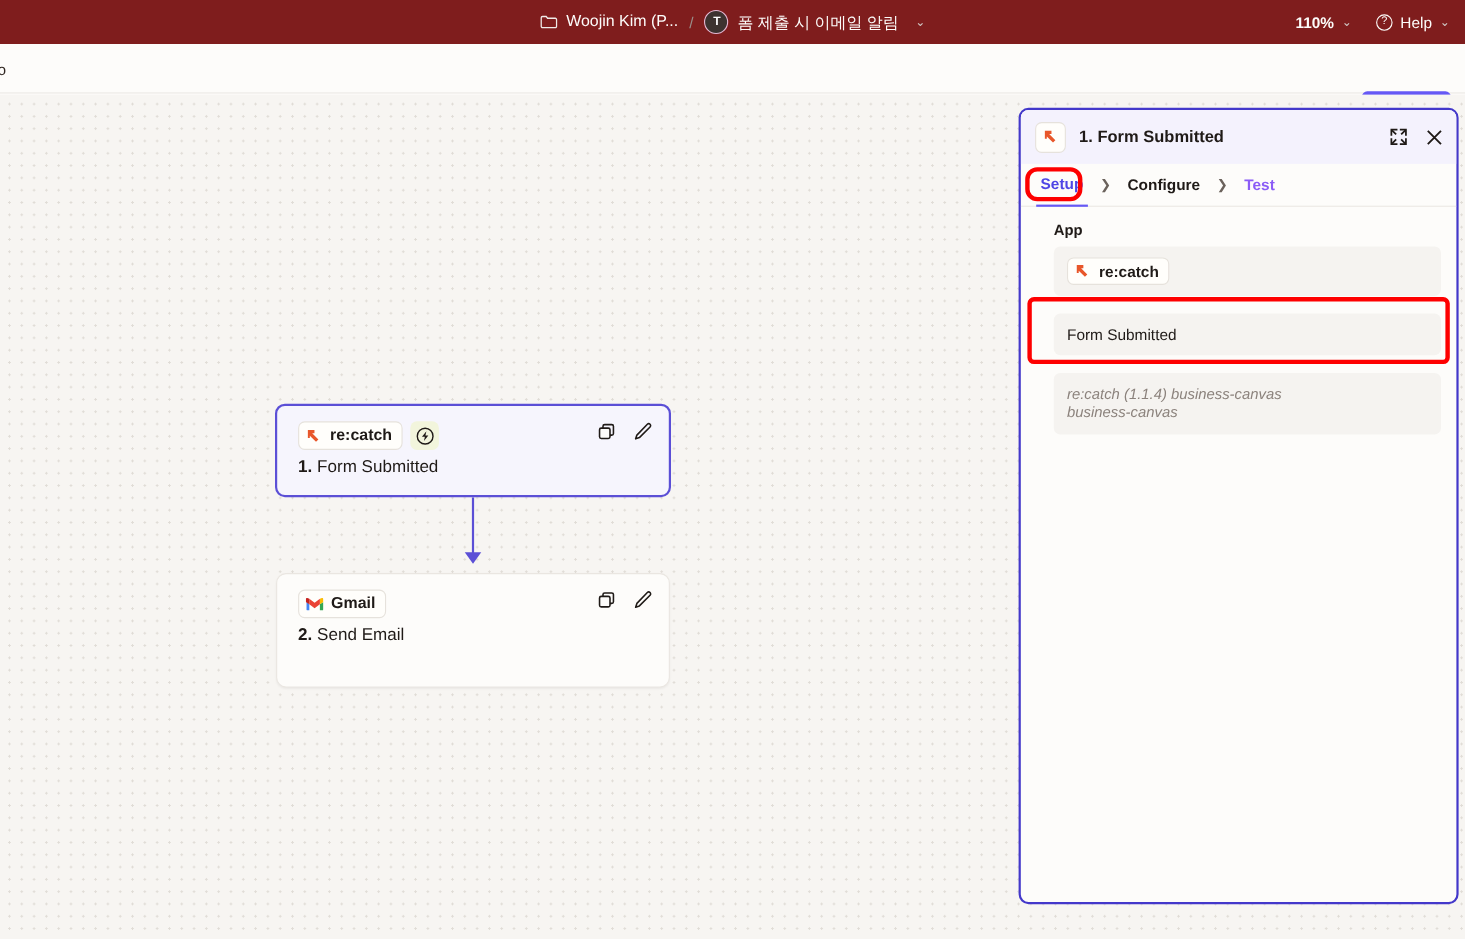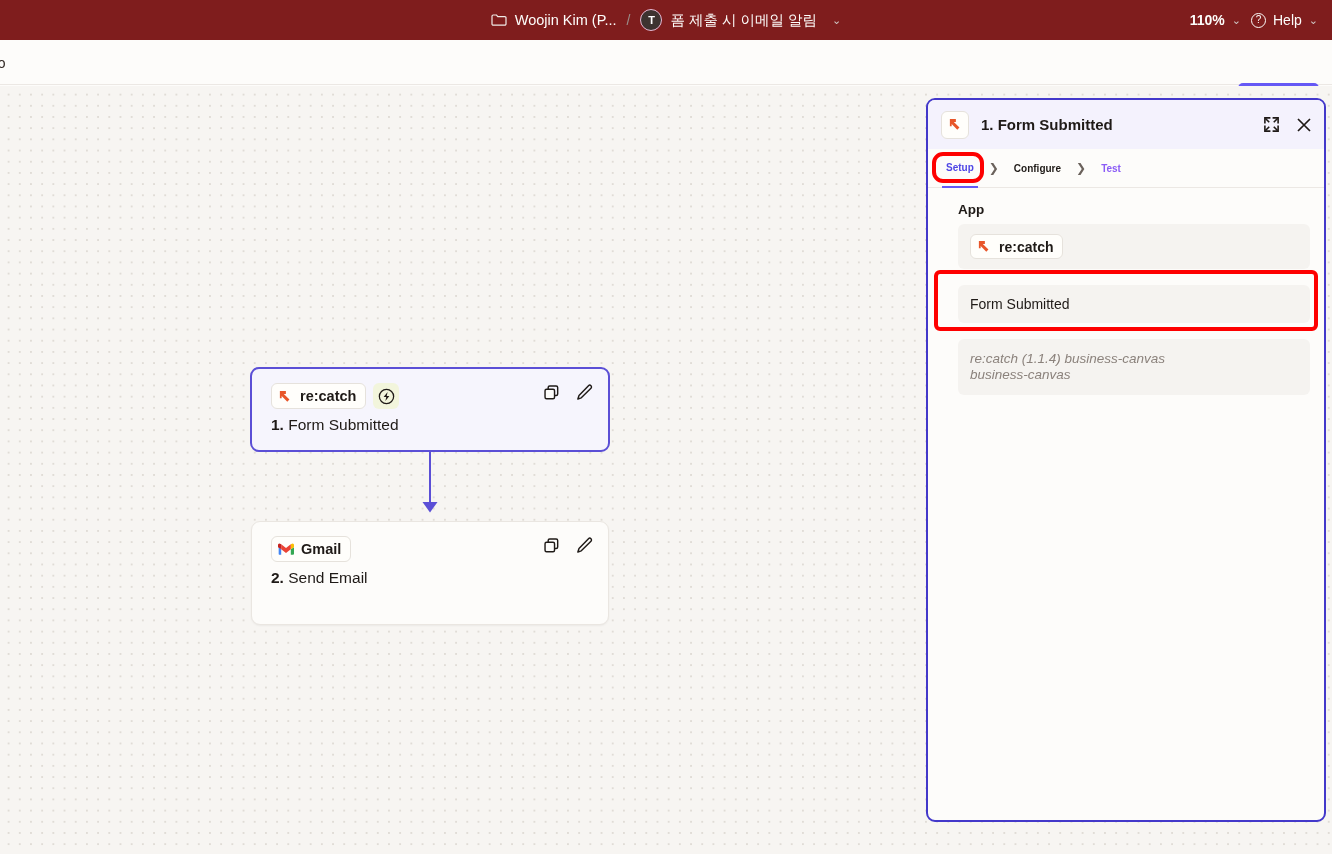--- a/index.html
+++ b/index.html
@@ -27,21 +27,21 @@
   .tb-sep { color: #9a8f8b; font-size: 14px; margin: 0 10px; }
   .avatar {
     width: 22px; height: 22px; border-radius: 50%;
     background: #3d3330; border: 1.6px solid #e6b9d4;
     display: flex; align-items: center; justify-content: center;
     font-size: 11px; font-weight: bold; color: #ffffff; letter-spacing: -0.5px;
   }
   .tb-chev { font-size: 11px; color: #cfc7c4; margin-left: 7px; }
   #topbar-right {
     position: absolute; right: 14px; top: 0; height: 40px;
-    display: flex; align-items: center; gap: 10px;
+    display: flex; align-items: center; gap: 22px;
   }
   .tb-right-item { display: flex; align-items: center; gap: 7px; font-size: 14px; color: #fdfcfa; cursor: pointer; }
   .tb-zoom-val { font-weight: bold; font-size: 14px; }
   .qmark {
     width: 15px; height: 15px; border-radius: 50%; border: 1.4px solid #fdfcfa;
     font-size: 10px; display: flex; align-items: center; justify-content: center;
     line-height: 1;
   }
 
   
@@ -134,21 +134,21 @@
   }
   #panel-title { font-size: 15px; font-weight: bold; color: #1f1a17; }
   #panel-header-actions { margin-left: auto; display: flex; align-items: center; gap: 16px; }
 
   #panel-tabs {
     position: absolute; left: 0; top: 49px; right: 0; height: 39px;
     border-bottom: 1px solid #ece8e4;
     display: flex; align-items: center; padding-left: 14px; gap: 0;
   }
   .tab {
-    font-size: 10px; font-weight: bold; padding: 0 4px; height: 39px;
+    font-size: 14px; font-weight: bold; padding: 0 4px; height: 39px;
     display: flex; align-items: center; cursor: pointer; position: relative;
   }
   .tab.active { color: #4f46e5; border-bottom: 2.5px solid #6558f5; }
   .tab.inactive { color: #1f1a17; }
   .tab.disabled { color: #8b5cf6; }
   .tab-sep { color: #6b625c; font-size: 12px; margin: 0 11px; display:flex; align-items:center; height: 39px; }
 
   #panel-body { position: absolute; left: 0; top: 88px; right: 0; bottom: 0; padding: 14px 14px 0 30px; }
   .field-label { font-size: 13.5px; font-weight: bold; color: #1f1a17; margin-bottom: 7px; }
   .field-box {

